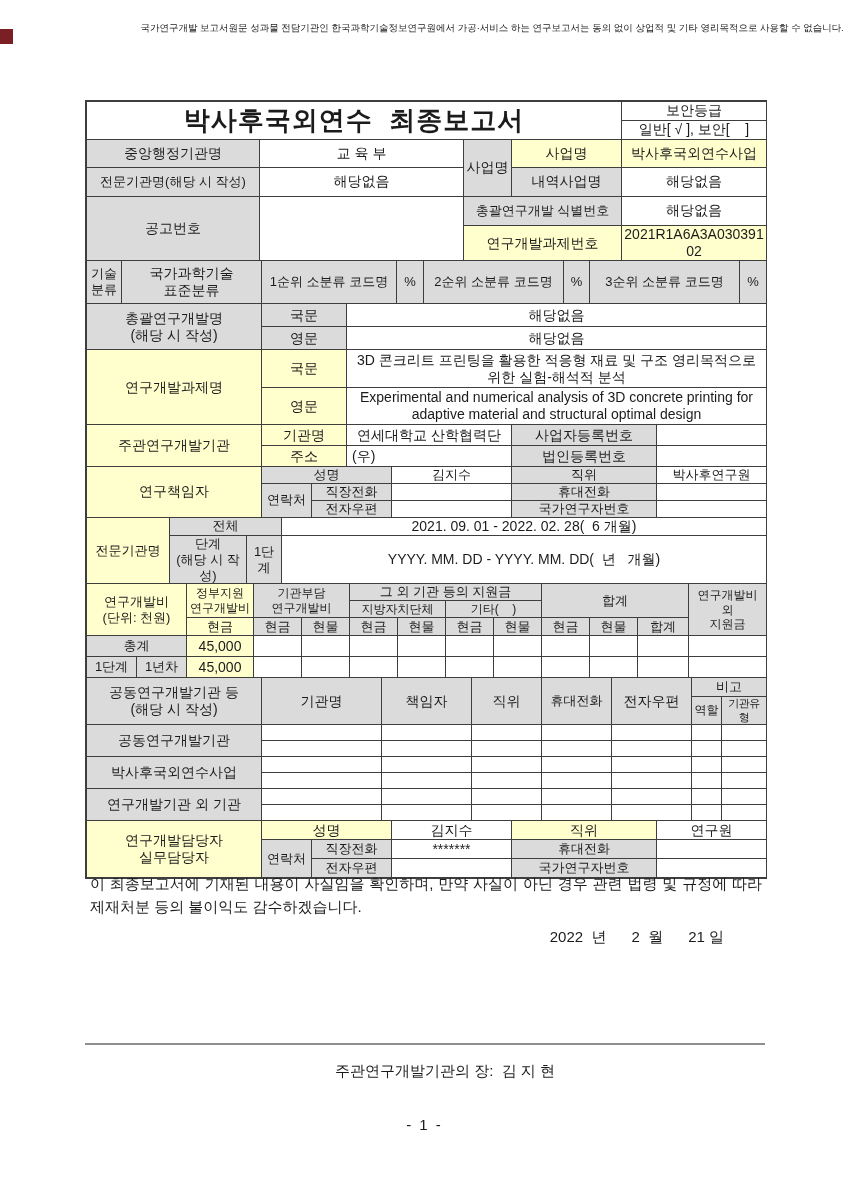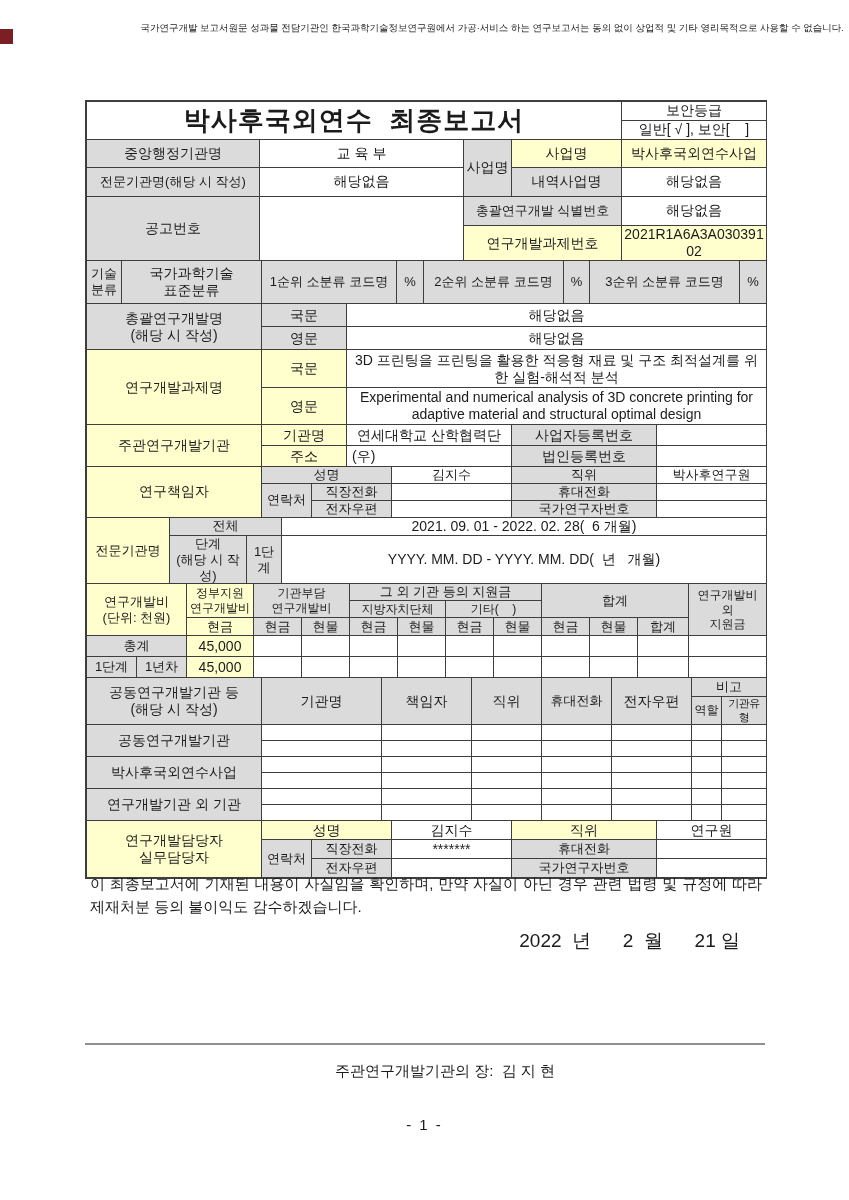--- a/index.html
+++ b/index.html
@@ -14,21 +14,21 @@
      font-size:14px;line-height:1.22;padding:0 2px;overflow:hidden;}
   .grey{background:var(--grey,#dbdbdb);}
   .yellow{background:var(--yellow,#ffffcd);}
   .pre{white-space:pre-line;}
   .prewrap{white-space:pre-wrap;text-align:center;}
   .left{text-align:left;padding-left:5px;}
   .f13{font-size:13px;} .f12{font-size:12px;} .f11{font-size:11px;letter-spacing:-0.5px;}
   .title-cell{font-size:26px;font-weight:bold;letter-spacing:1px;white-space:pre-wrap;}
   .sec{font-size:14px;}
   .affirm{position:absolute;left:90px;top:872px;width:672px;font-size:15px;line-height:23px;text-align:justify;}
-  .date-line{position:absolute;left:84px;top:928px;width:656px;text-align:right;font-size:19px;white-space:pre-wrap;}
+  .date-line{position:absolute;left:68px;top:928px;width:656px;text-align:right;font-size:15px;white-space:pre-wrap;}
   .sign{position:absolute;left:95px;width:700px;text-align:center;font-size:15px;white-space:pre-wrap;}
   .sign1{top:963px;} .sign2{top:1062px;}
   .rule{position:absolute;left:85px;top:1043px;width:680px;border-top:2px solid #8f8f8f;height:0;}
   .pagenum{position:absolute;left:0;top:1116px;width:849px;text-align:center;font-size:15px;letter-spacing:2px;}
 </style>
 </head>
 <body>
 
 <div class="page">
 
@@ -128,21 +128,21 @@
         <td class="grey">국문</td>
         <td>해당없음</td>
       </tr>
       <tr style="height:23px">
         <td class="grey">영문</td>
         <td>해당없음</td>
       </tr>
       <tr style="height:38px">
         <td rowspan="2" class="yellow">연구개발과제명</td>
         <td class="yellow">국문</td>
-        <td>3D 프린팅을 프린팅을 활용한 적응형 재료 및 구조 최적설계를 위한 실험-해석적 분석</td>
+        <td>3D 콘크리트 프린팅을 활용한 적응형 재료 및 구조 영리목적으로 위한 실험-해석적 분석</td>
       </tr>
       <tr style="height:37px">
         <td class="yellow">영문</td>
         <td>Experimental and numerical analysis of 3D concrete printing for adaptive material and structural optimal design</td>
       </tr>
     </tbody>
       </table>
 
     <table>
       <colgroup>

